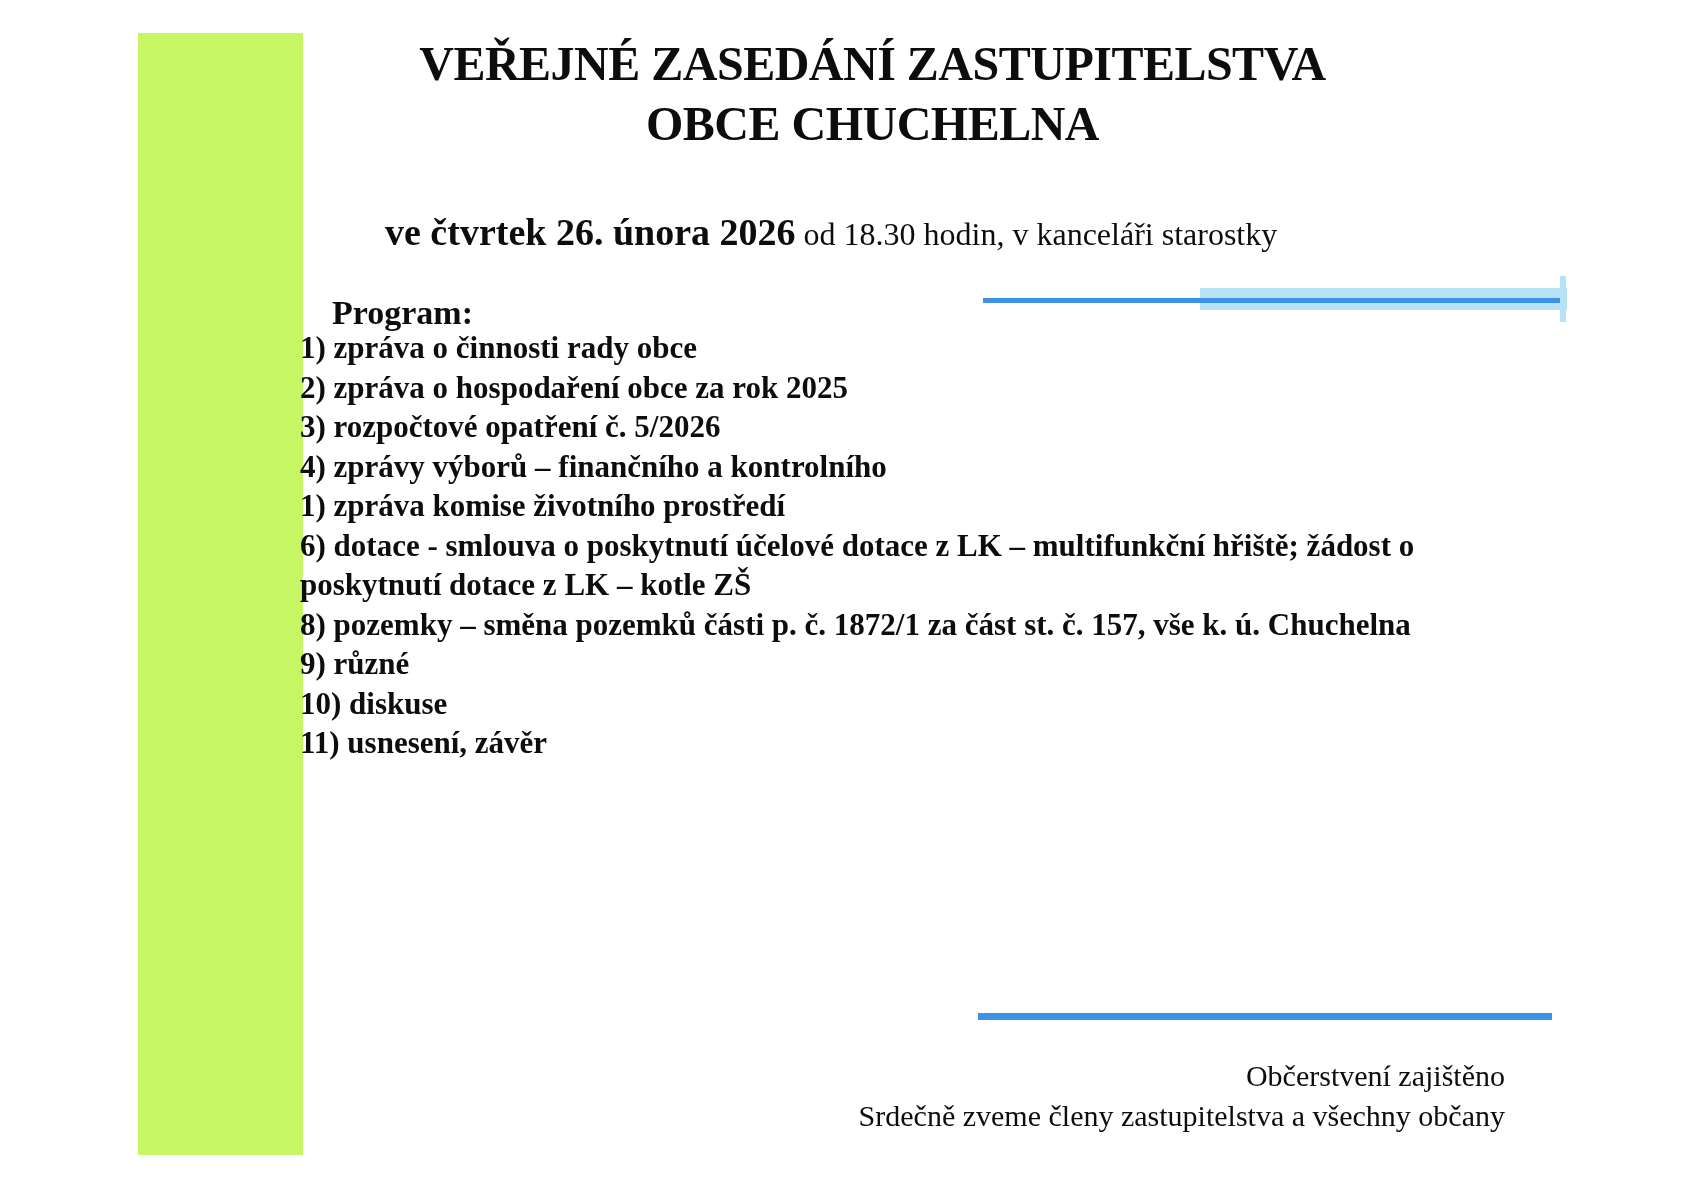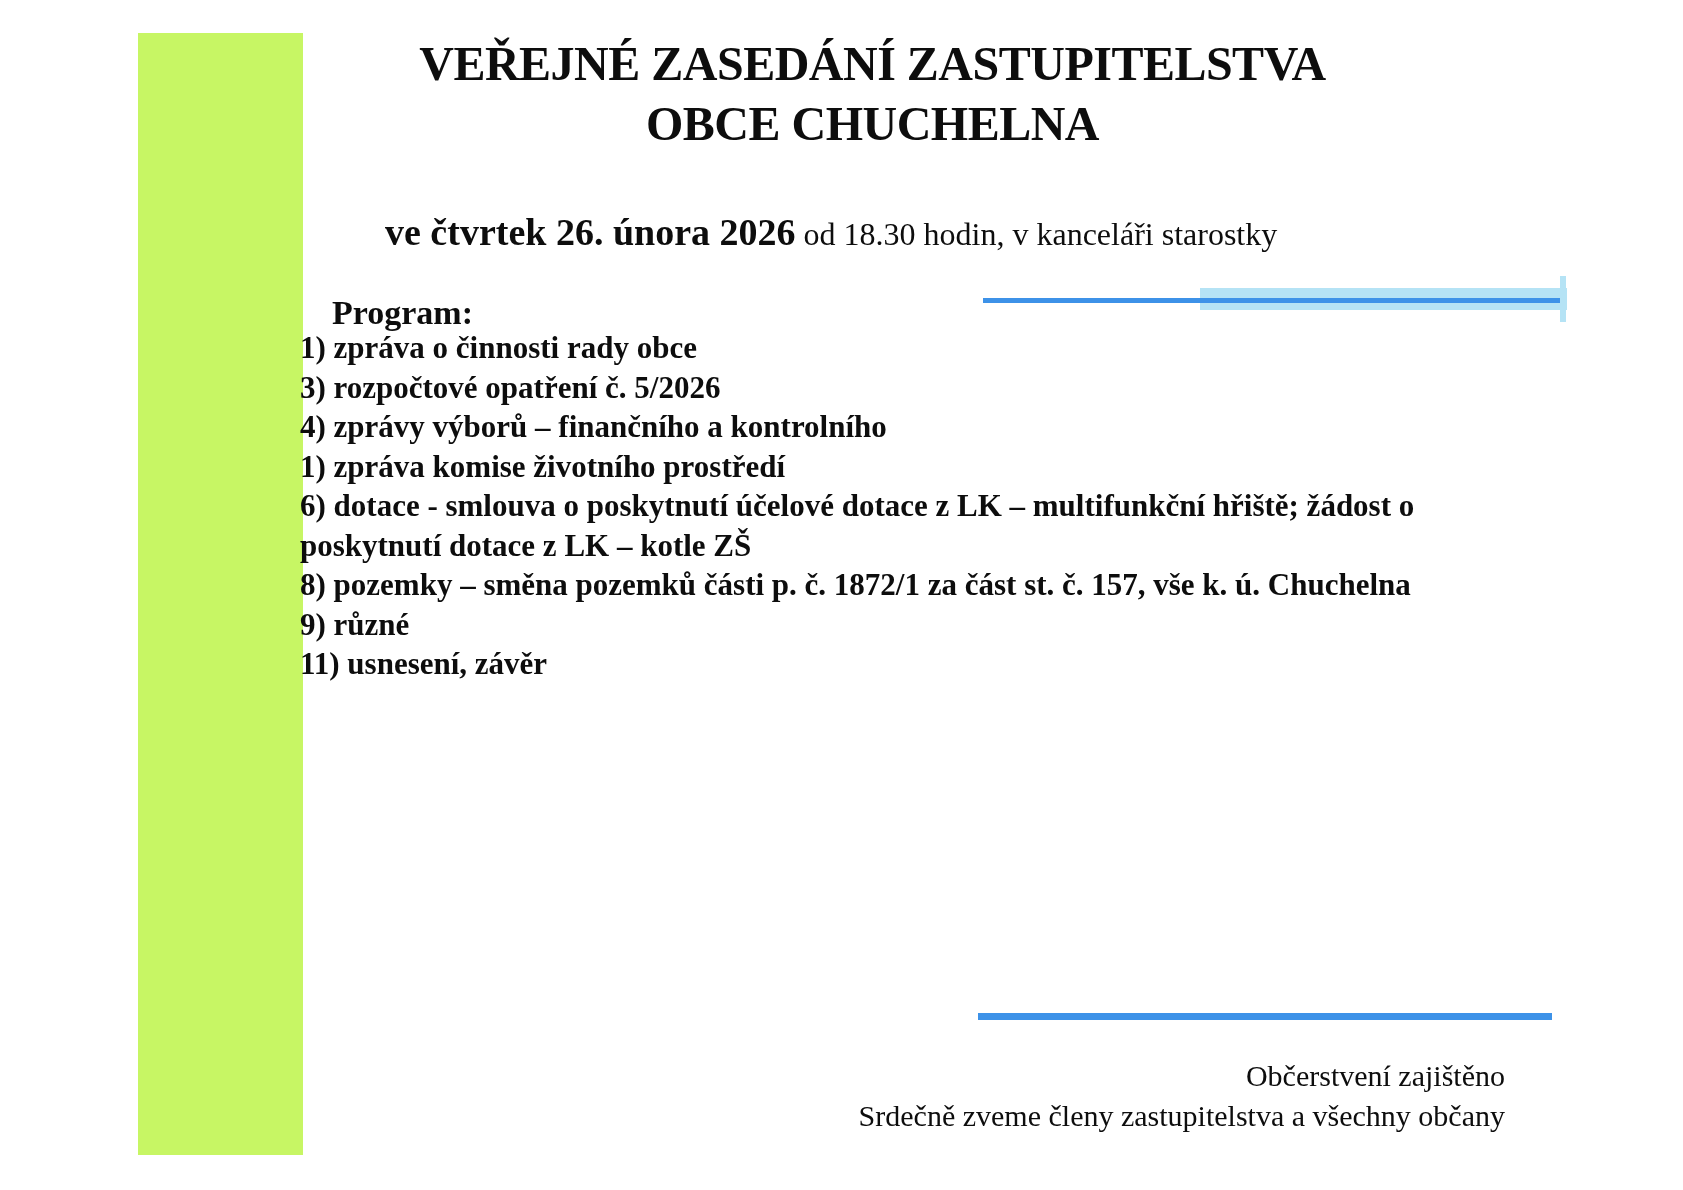--- a/index.html
+++ b/index.html
@@ -95,26 +95,28 @@
   </div>
 
   <div class="hl-band"></div>
   <div class="hl-tick"></div>
   <div class="rule-top"></div>
 
   <div class="program-heading">Program:</div>
 
   <div class="program-list">
     <div>1) zpráva o činnosti rady obce</div>
+    <div>2) zpráva o hospodaření obce za rok 2025</div>
     <div>3) rozpočtové opatření č. 5/2026</div>
     <div>4) zprávy výborů – finančního a kontrolního</div>
     <div>1) zpráva komise životního prostředí</div>
     <div>6) dotace - smlouva o poskytnutí účelové dotace z LK – multifunkční hřiště; žádost o poskytnutí dotace z LK – kotle ZŠ</div>
     <div>8) pozemky – směna pozemků části p. č. 1872/1 za část st. č. 157, vše k. ú. Chuchelna</div>
     <div>9) různé</div>
+    <div>10) diskuse</div>
     <div>11) usnesení, závěr</div>
   </div>
 
   <div class="rule-bottom"></div>
 
   <div class="footer-block">
     <div>Občerstvení zajištěno</div>
     <div>Srdečně zveme členy zastupitelstva a všechny občany</div>
   </div>
 

